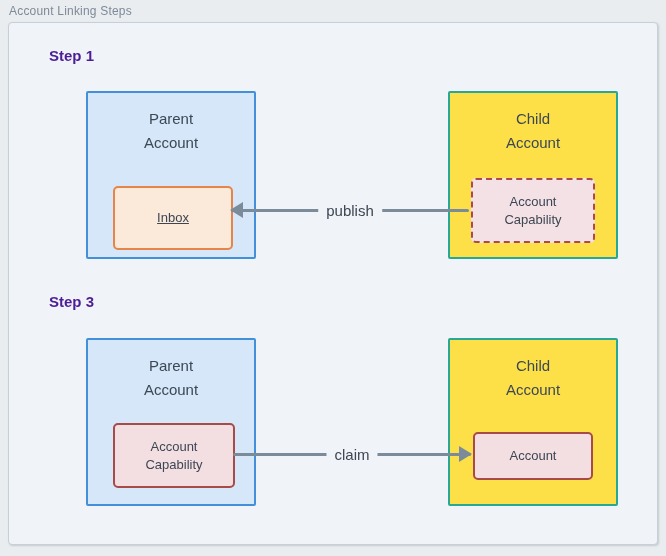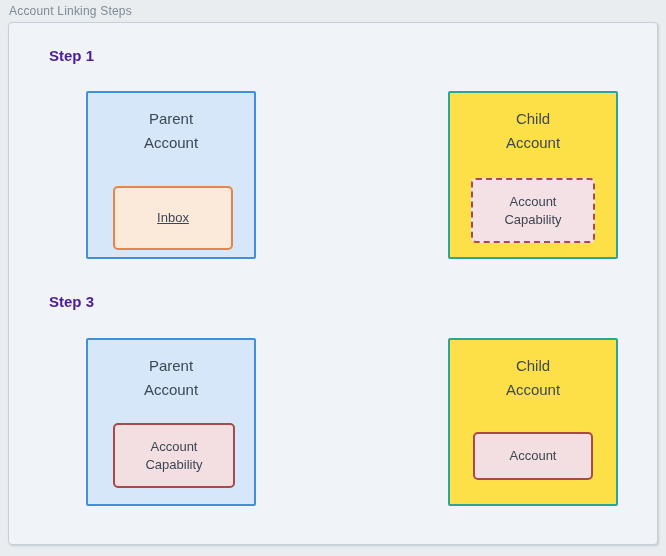--- a/index.html
+++ b/index.html
@@ -137,30 +137,40 @@
     <div class="node node-orange inbox-node">Inbox</div>
   </div>
 
   <div class="account-box child-box box-row1 box-right">
     <div class="box-title">Child
 Account</div>
     <div class="node node-red-dashed acap1-node">Account
 Capability</div>
   </div>
 
+  <div class="arrow arrow1 arrow-left">
+    <span class="line"></span>
+    <span class="head"></span>
+    <span class="arrow-label">publish</span>
+  </div>
 
   <div class="step-label step2-label">Step 3</div>
 
   <div class="account-box parent-box box-row2 box-left">
     <div class="box-title">Parent
 Account</div>
     <div class="node node-red-solid acap2-node">Account
 Capability</div>
   </div>
 
   <div class="account-box child-box box-row2 box-right">
     <div class="box-title">Child
 Account</div>
     <div class="node node-red-solid account-node">Account</div>
   </div>
 
+  <div class="arrow arrow2 arrow-right">
+    <span class="line"></span>
+    <span class="head"></span>
+    <span class="arrow-label">claim</span>
+  </div>
 
 </div>
 
 </body></html>

